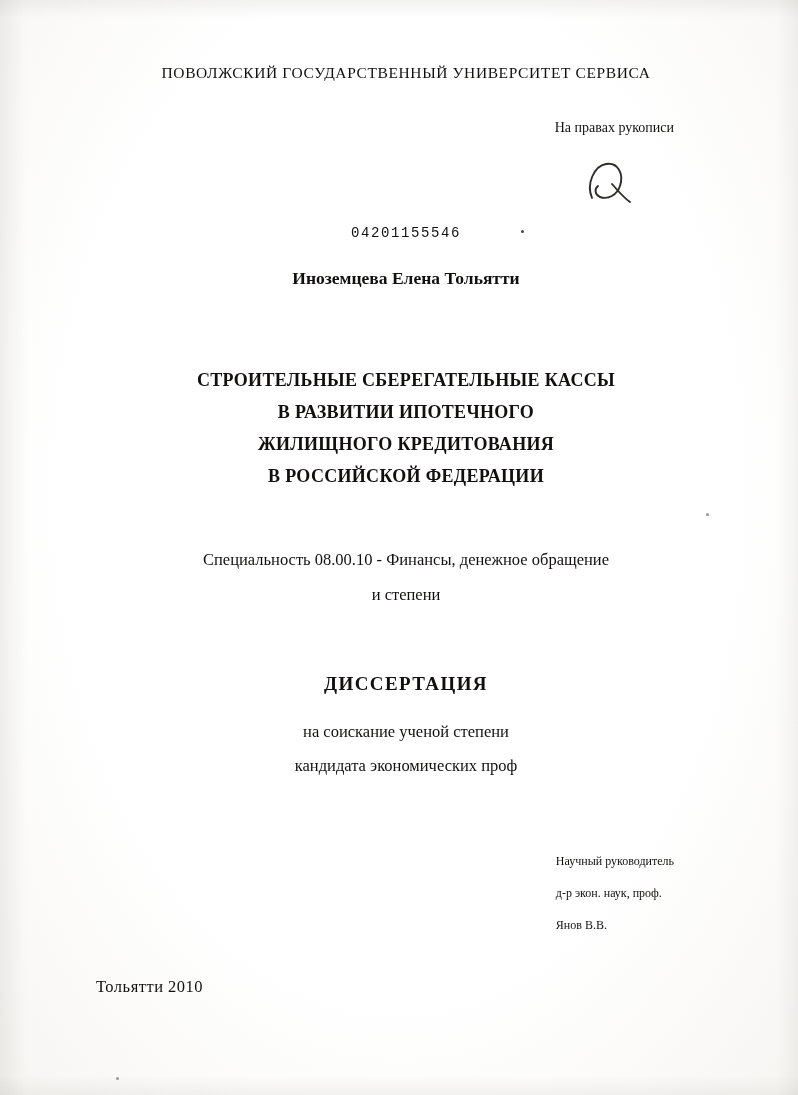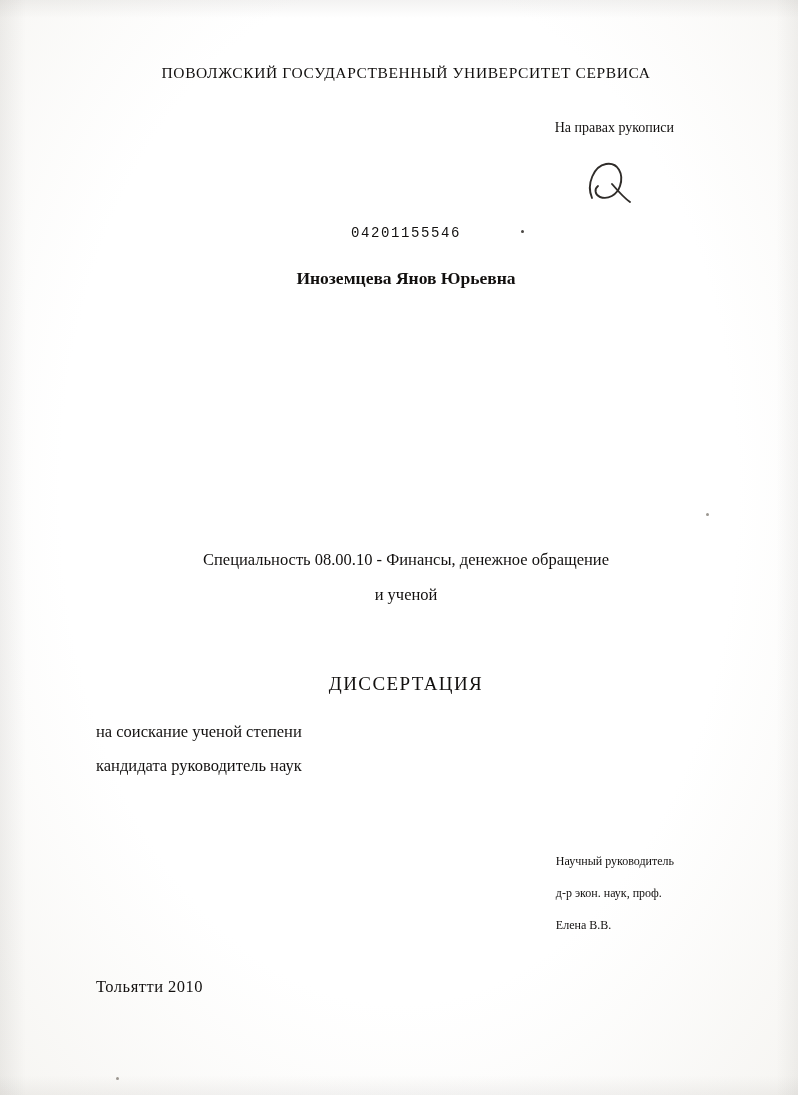--- a/index.html
+++ b/index.html
@@ -111,26 +111,28 @@
     font-family: Liberation Serif, serif;
   }
   .thesis-word {
     position: absolute;
     top: 673px;
     left: 0;
     width: 620px;
     text-align: center;
     font-size: 19px;
     letter-spacing: 1.4px;
+    font-weight: bold;
   }
   .degree {
     position: absolute;
     top: 715px;
     left: 0;
     width: 620px;
+    text-align: center;
     font-size: 16.5px;
     line-height: 34px;
   }
   .advisor {
     position: absolute;
     top: 845px;
     right: 42px;
     text-align: left;
     font-size: 12px;
     line-height: 32px;
@@ -195,39 +197,45 @@
     <div class="signature">
       <svg width="60" height="46" viewBox="0 0 60 46">
         <path d="M10 40 C4 26 12 8 24 6 C36 4 42 16 38 28 C35 37 26 42 18 39 C13 37 12 31 16 28" fill="none" stroke="#2f2c29" stroke-width="1.9" stroke-linecap="round"></path>
         <path d="M30 26 C36 33 42 40 48 44" fill="none" stroke="#2f2c29" stroke-width="1.9" stroke-linecap="round"></path>
       </svg>
     </div>
 
     <div class="code">04201155546</div>
     <div class="code-dot"></div>
 
-    <div class="author">Иноземцева Янов Юрьевна</div>
-
+    <div class="author">Иноземцева Елена Тольятти</div>
+
+    <div class="title">
+      <div>СТРОИТЕЛЬНЫЕ СБЕРЕГАТЕЛЬНЫЕ КАССЫ</div>
+      <div>В РАЗВИТИИ ИПОТЕЧНОГО</div>
+      <div>ЖИЛИЩНОГО КРЕДИТОВАНИЯ</div>
+      <div>В РОССИЙСКОЙ ФЕДЕРАЦИИ</div>
+    </div>
 
     <div class="speciality">
       <div>Специальность 08.00.10 - Финансы, денежное обращение</div>
-      <div>и ученой</div>
+      <div>и степени</div>
     </div>
 
     <div class="thesis-word">ДИССЕРТАЦИЯ</div>
 
     <div class="degree">
       <div>на соискание ученой степени</div>
-      <div>кандидата руководитель наук</div>
+      <div>кандидата экономических проф</div>
     </div>
 
     <div class="advisor">
       <div>Научный руководитель</div>
       <div>д-р экон. наук, проф.</div>
-      <div>Елена В.В.</div>
+      <div>Янов В.В.</div>
     </div>
 
     <div class="city">Тольятти  2010</div>
   </div>
 
   <div class="speck s1"></div>
   <div class="speck s2"></div>
 </div>
 
 </body></html>

